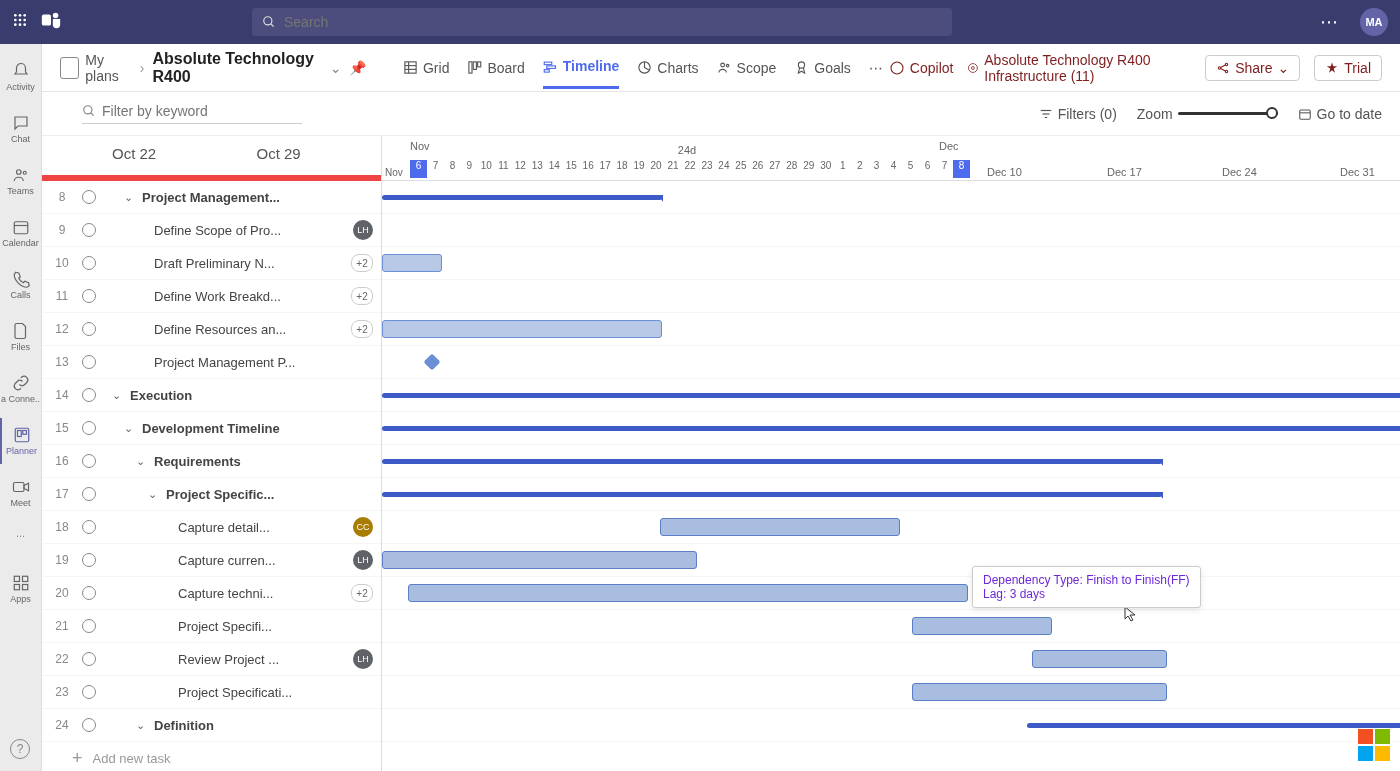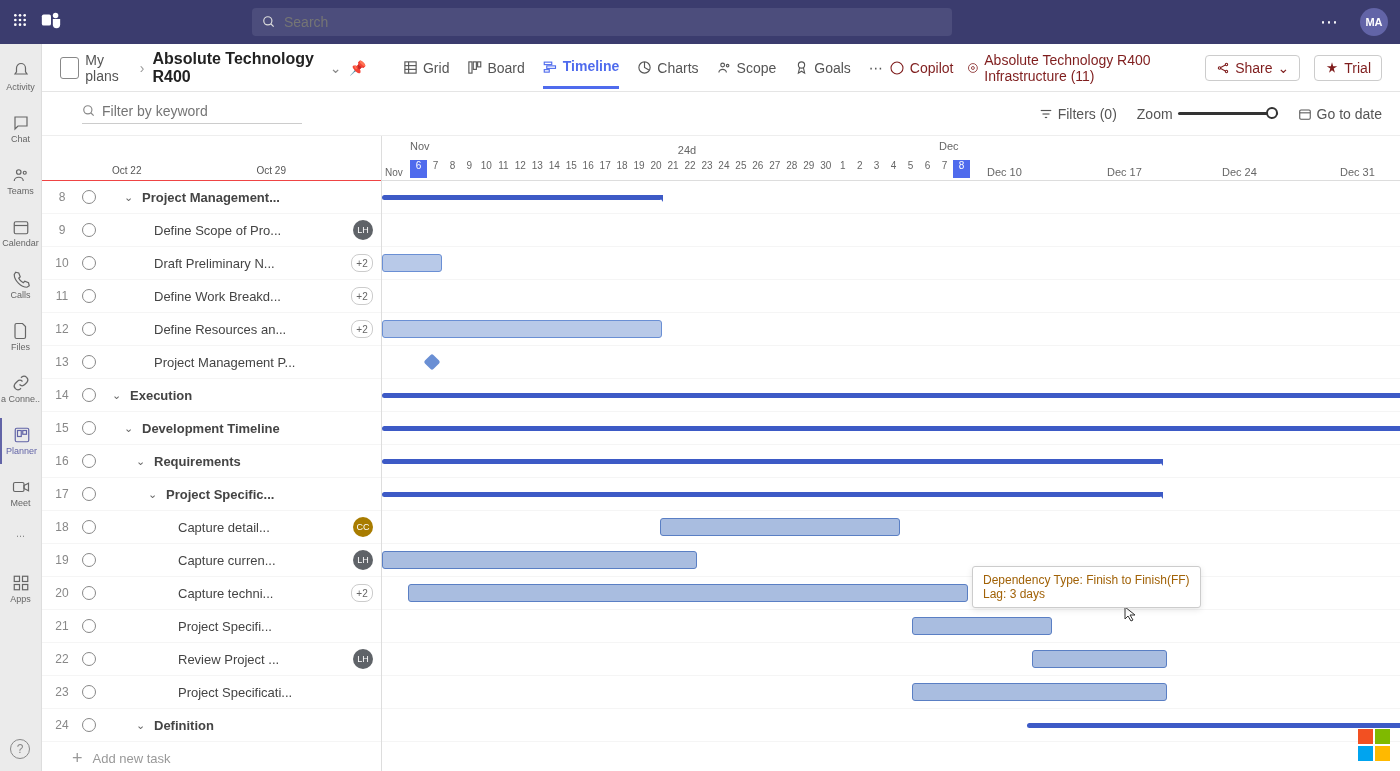--- a/index.html
+++ b/index.html
@@ -34,21 +34,21 @@
 .trial-btn{display:flex;align-items:center;gap:5px;border:1px solid #ccc;border-radius:4px;padding:4px 10px;cursor:pointer}
 .filter-row{height:44px;display:flex;align-items:center;padding:0 18px 0 40px;border-bottom:1px solid #eee;gap:16px}
 .filter-input{display:flex;align-items:center;gap:6px;border-bottom:1px solid #ccc;padding-bottom:4px;width:220px;color:#888}
 .filter-input input{border:none;outline:none;font-size:14px;color:#555;flex:1}
 .filter-right{margin-left:auto;display:flex;align-items:center;gap:20px;font-size:14px;color:#555}
 .filter-right .item{display:flex;align-items:center;gap:5px;cursor:pointer}
 .zoom-slider{width:100px;height:3px;background:#333;position:relative;border-radius:2px}
 .zoom-slider .thumb{width:12px;height:12px;background:#fff;border:2px solid #333;border-radius:50%;position:absolute;top:-5px;right:0}
 .timeline-view{flex:1;display:flex;overflow:hidden;position:relative}
 .task-list{width:340px;flex-shrink:0;border-right:1px solid #ddd;overflow-y:hidden;position:relative}
-.task-list-header{height:45px;display:flex;align-items:flex-end;padding:0 10px 4px;font-size:10px;color:#555;border-bottom:1px solid #ef4444}
+.task-list-header{height:45px;display:flex;align-items:center;padding:0 10px 4px;font-size:15px;color:#555;border-bottom:6px solid #ef4444}
 .task-list-header span{flex:1;text-align:center}
 .task-row{height:33px;display:flex;align-items:center;padding:0 8px;font-size:13px;color:#444;gap:8px;border-bottom:1px solid #f5f5f5}
 .task-row .num{width:24px;text-align:center;color:#888;font-size:12px}
 .task-row .circle{width:14px;height:14px;border:1.5px solid #888;border-radius:50%;flex-shrink:0}
 .task-row .chev{color:#666;cursor:pointer;font-size:11px;width:10px}
 .task-row .task-name{flex:1;overflow:hidden;text-overflow:ellipsis;white-space:nowrap}
 .task-row .task-name.bold{font-weight:700}
 .task-row .assignee{width:20px;height:20px;border-radius:50%;display:flex;align-items:center;justify-content:center;font-size:9px;color:#fff;flex-shrink:0}
 .task-row .assignee.lh{background:#5f6368}
 .task-row .assignee.cc{background:#a87c00}
@@ -64,21 +64,21 @@
 .day-cell.selected{background:#4f6bed;color:#fff}
 .weekdate{position:absolute;bottom:2px;font-size:11px}
 .gantt-body{position:relative}
 .gantt-row{height:33px;position:relative;border-bottom:1px solid #f5f5f5}
 .bar{position:absolute;height:18px;top:7px;border-radius:3px}
 .bar.summary{height:5px;top:14px;background:#3d5ac6}
 .bar.summary::after{content:'';position:absolute;right:-1px;top:0;width:0;height:0;border-left:5px solid transparent;border-top:7px solid #3d5ac6}
 .bar.task{background:#b8c9e8;border:1px solid #6a8fd4}
 .bar.task2{background:#a9bde0;border:1px solid #5a7fc4}
 .bar.milestone{width:12px;height:12px;background:#6a8fd4;transform:rotate(45deg);top:10px;border-radius:2px}
-.tooltip{position:absolute;background:#fff;border:1px solid #ccc;padding:6px 10px;font-size:12px;color:#a16207;border-radius:3px;box-shadow:0 2px 6px rgba(0,0,0,.1);z-index:10}
+.tooltip{position:absolute;background:#fff;border:1px solid #ccc;padding:6px 10px;font-size:12px;color:#6d28d9;border-radius:3px;box-shadow:0 2px 6px rgba(0,0,0,.1);z-index:10}
 .ms-logo{position:absolute;bottom:10px;right:10px;width:32px;height:32px;display:grid;grid-template-columns:1fr 1fr;grid-template-rows:1fr 1fr;gap:2px}
 .ms-logo div:nth-child(1){background:#f25022}
 .ms-logo div:nth-child(2){background:#7fba00}
 .ms-logo div:nth-child(3){background:#00a4ef}
 .ms-logo div:nth-child(4){background:#ffb900}
 .help-icon{position:absolute;bottom:12px;left:10px;width:20px;height:20px;border:1.5px solid #888;border-radius:50%;display:flex;align-items:center;justify-content:center;font-size:12px;color:#888;cursor:pointer}
 </style>
 </head>
 <body>
 

